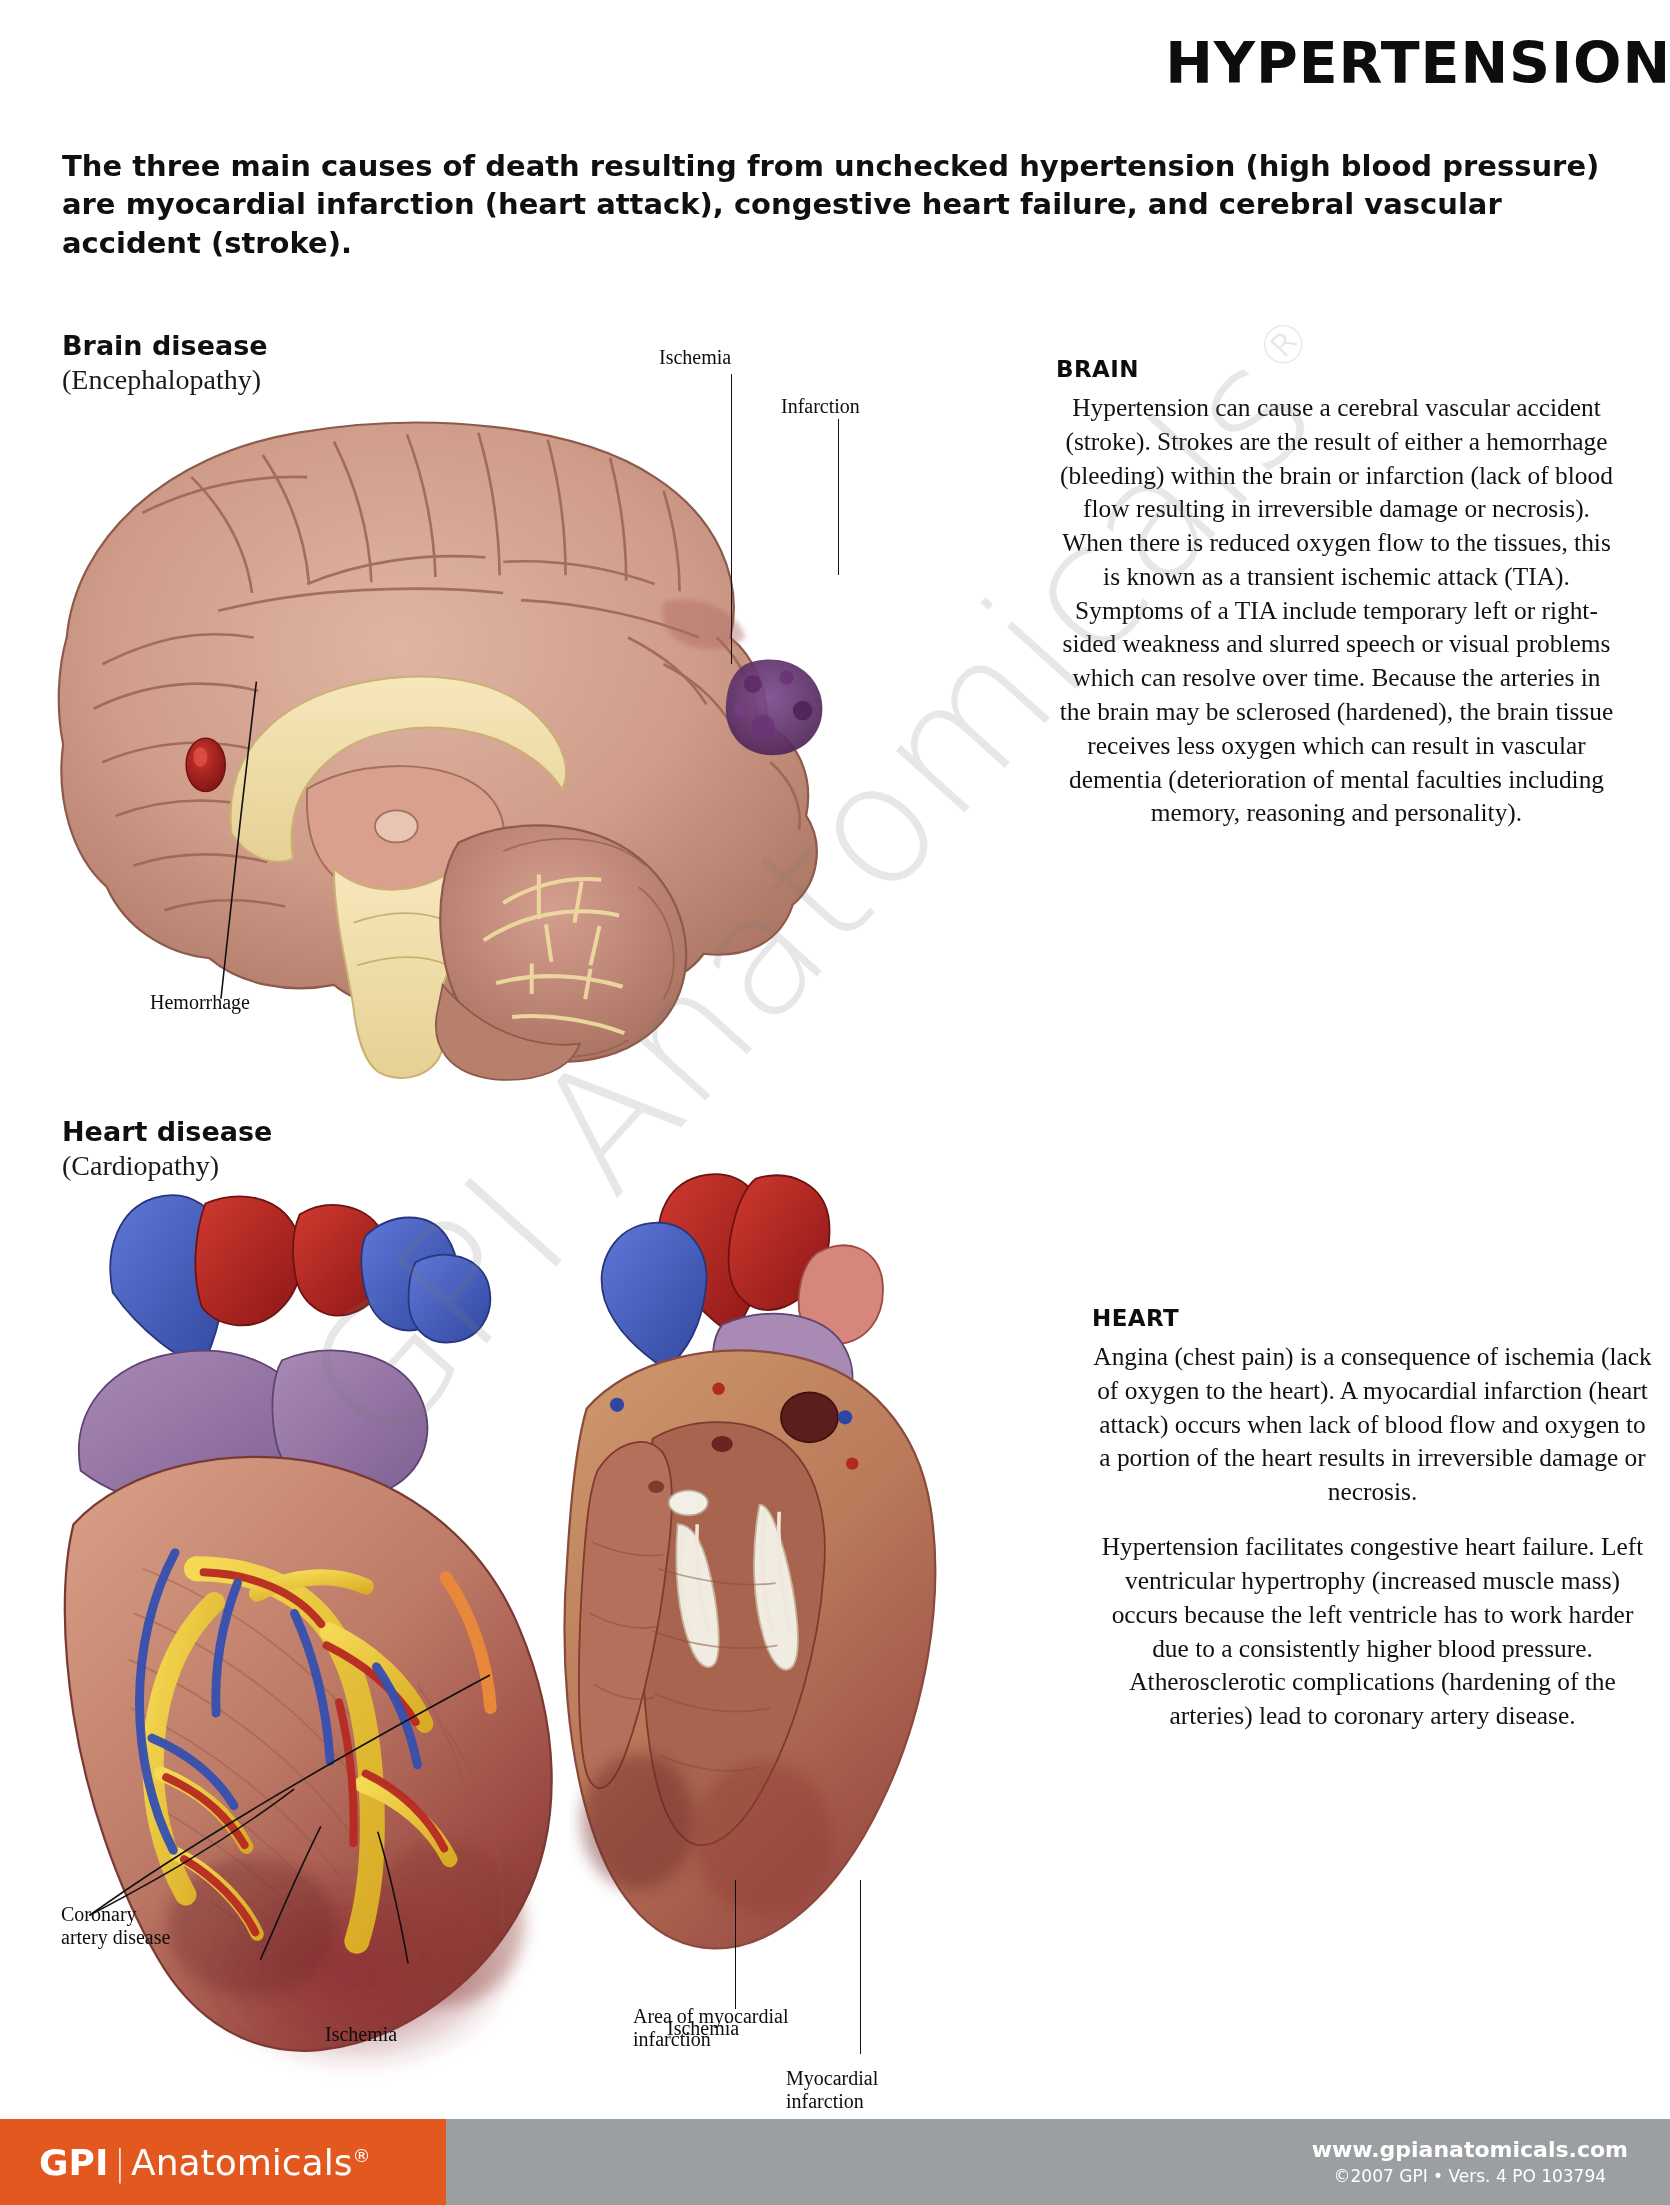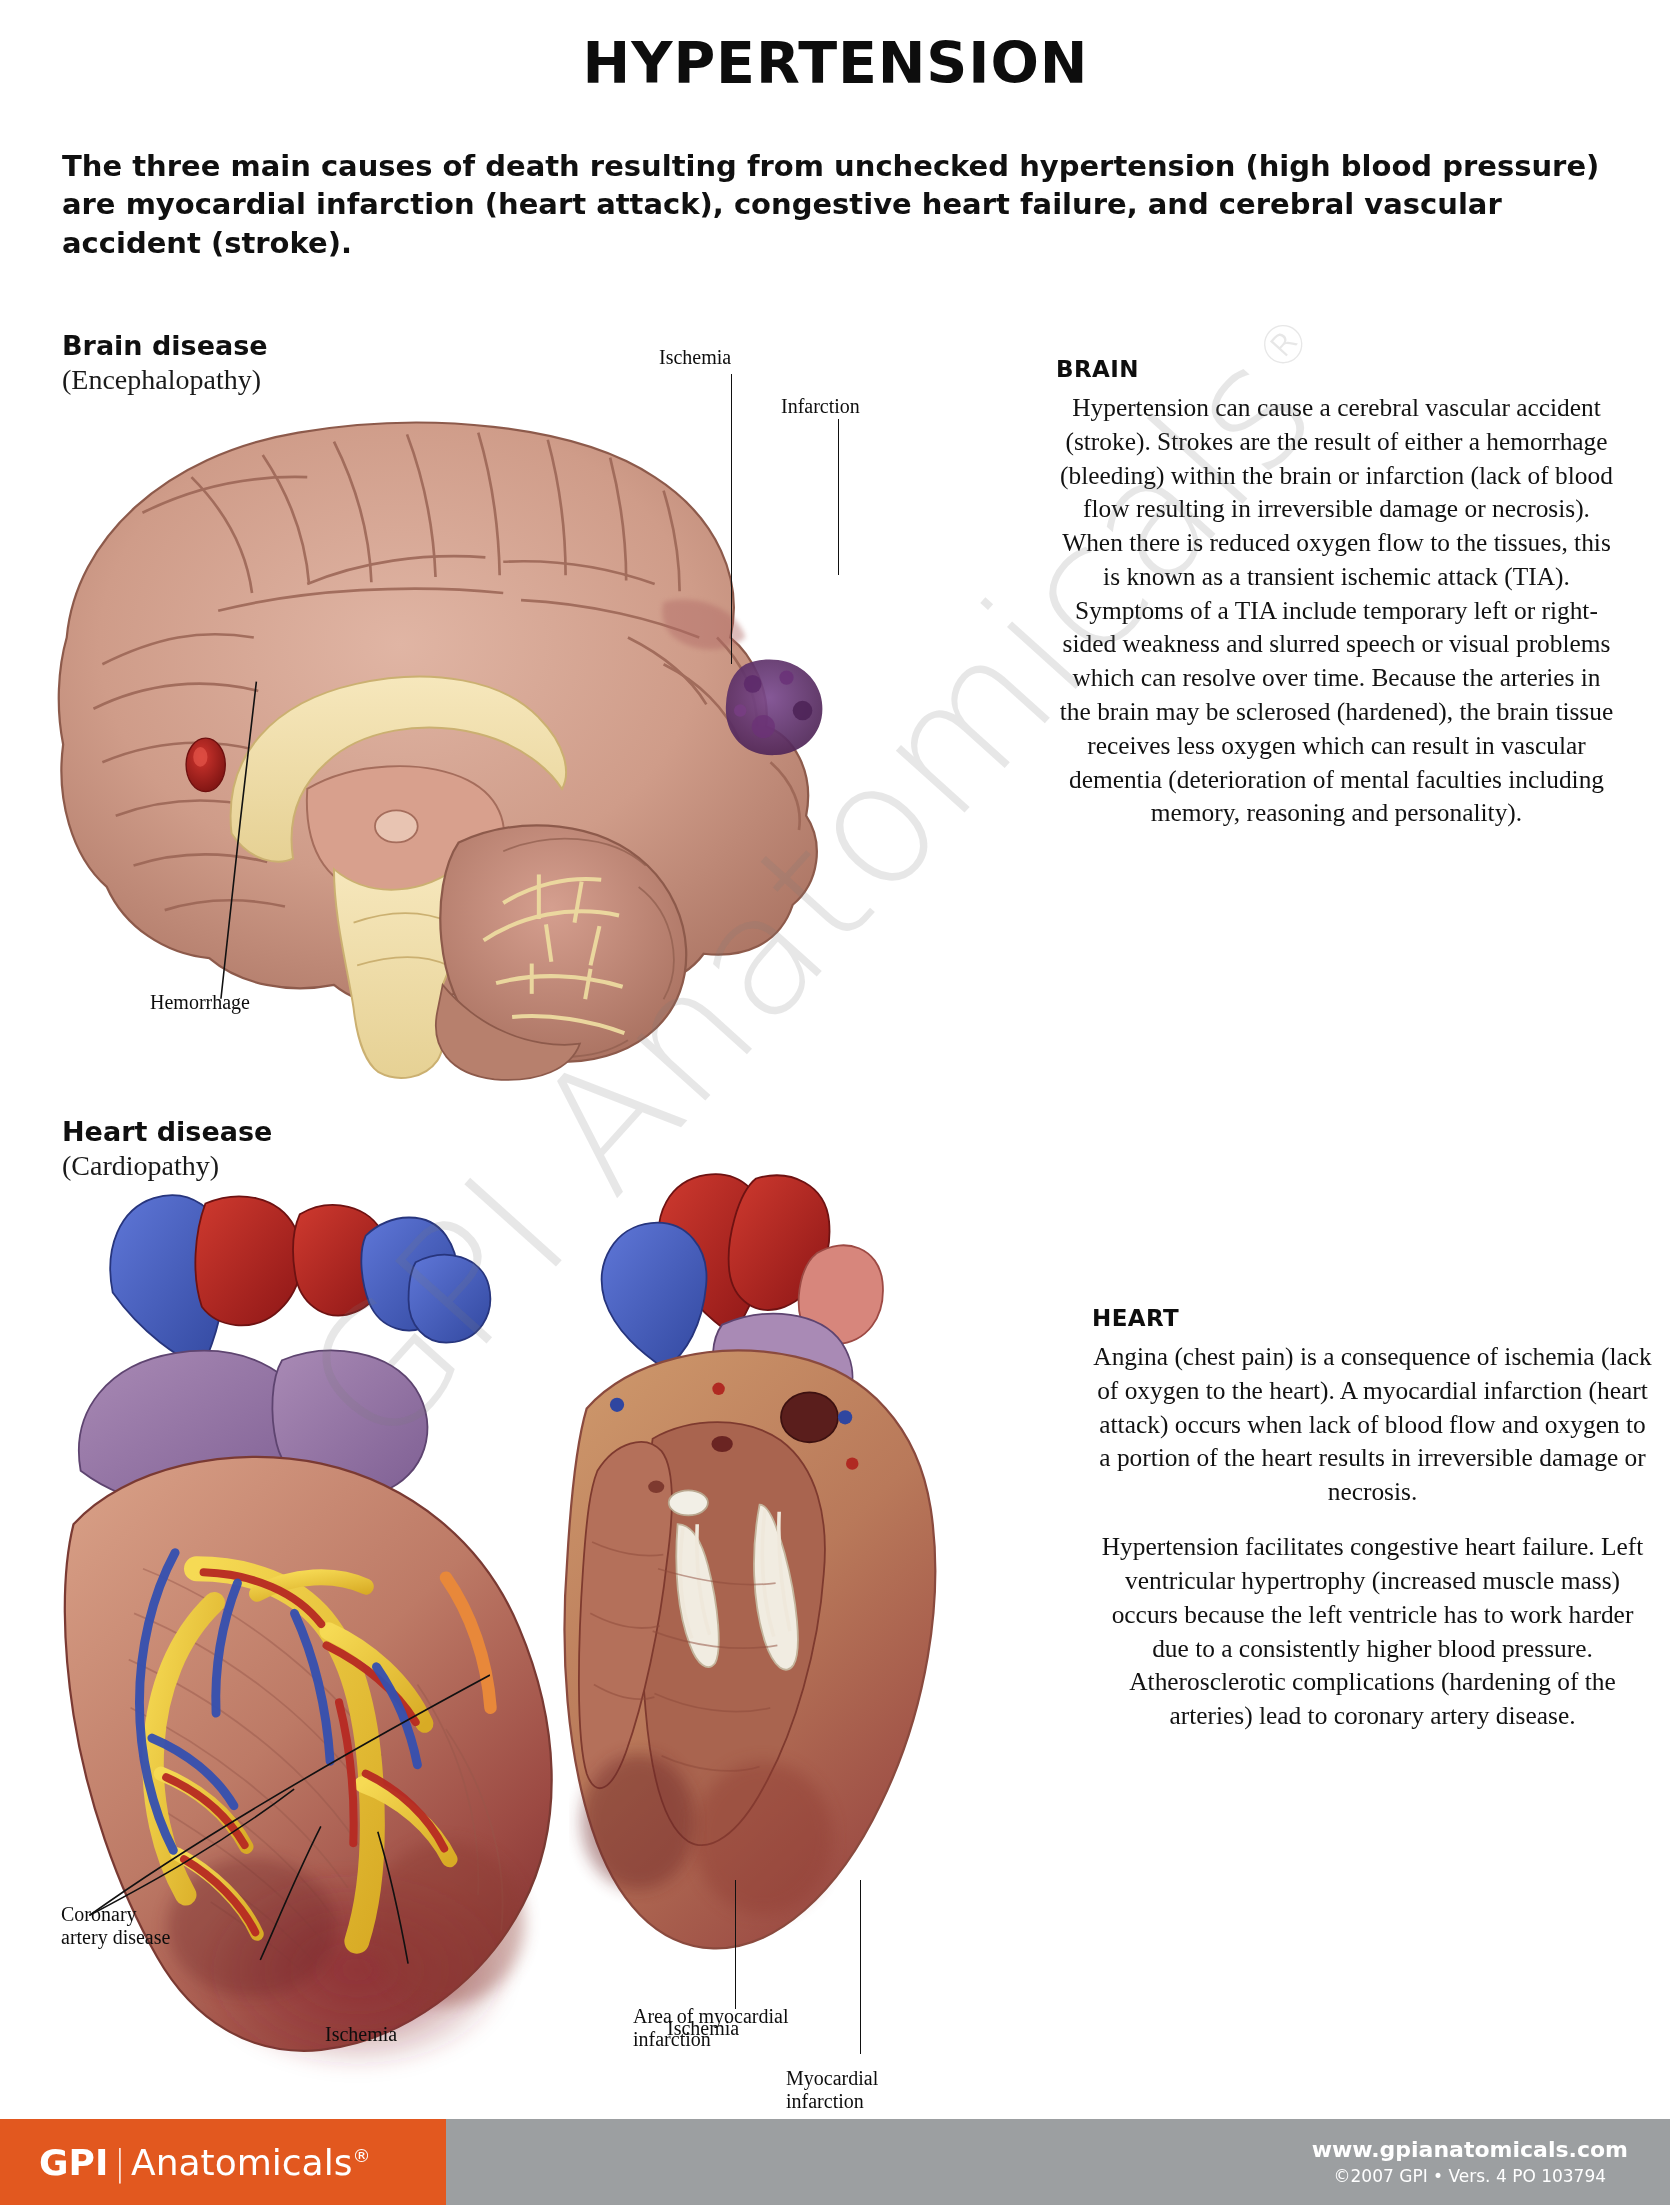--- a/index.html
+++ b/index.html
@@ -48,21 +48,21 @@
   }
   .watermark .wm-reg {
     font-size: 53px;
     vertical-align: super;
   }
 
   
   .title {
     position: absolute;
     left: 0; top: 30px; width: 100%;
-    text-align: center;
+    text-align: right;
     font-family: "DejaVu Sans", sans-serif;
     font-weight: bold;
     font-size: 57px;
     letter-spacing: 0.9px;
     color: #0d0d0d;
   }
   .subtitle {
     position: absolute;
     left: 62px; top: 147px; width: 1551px;
     font-family: "DejaVu Sans", sans-serif;

